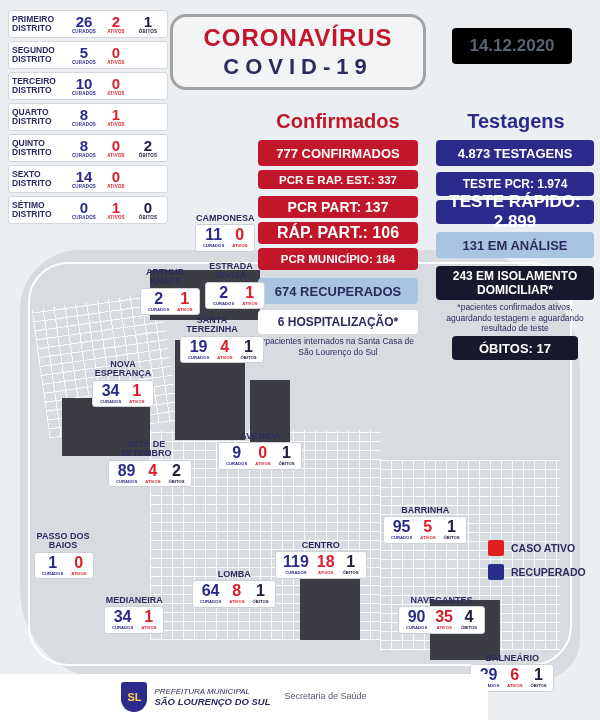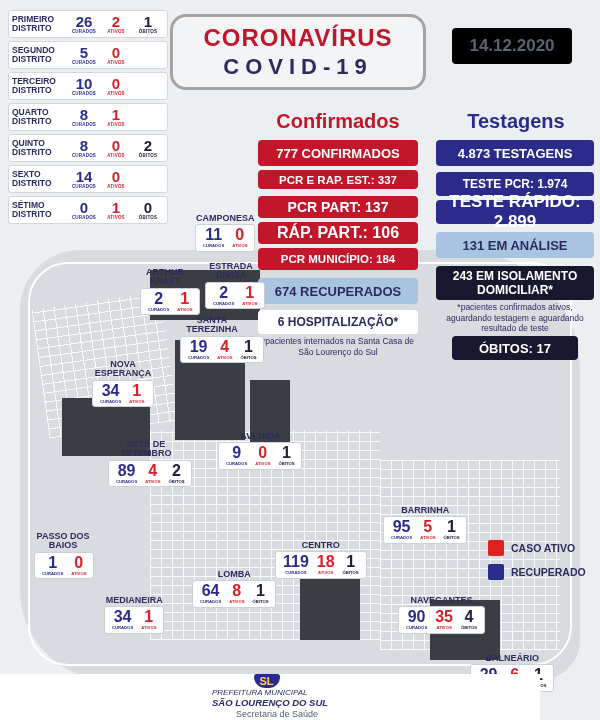--- a/index.html
+++ b/index.html
@@ -101,22 +101,22 @@
   .nb-num .l{font-size:4.2px;font-weight:bold;display:block;margin-top:1px;}
 
   
   .legend{position:absolute;left:488px;top:540px;}
   .leg-row{display:flex;align-items:center;margin-bottom:8px;}
   .leg-sw{width:16px;height:16px;border-radius:2px;margin-right:7px;}
   .leg-lb{font-size:10.5px;font-weight:bold;color:#2b2b60;}
 
   
   .footer{
-    position:absolute;left:0;bottom:0;width:540px;height:46px;background:#ffffff;
-    display:flex;align-items:center;justify-content:center;flex-direction:column;
+    position:absolute;left:0;bottom:0;width:488px;height:46px;background:#ffffff;
+    display:flex;align-items:center;justify-content:center;
   }
   .crest{
     width:26px;height:30px;background:#2b2b8c;
     border-radius:3px 3px 13px 13px;margin-right:7px;
     display:flex;align-items:center;justify-content:center;
     color:#ffd34d;font-size:11px;font-weight:bold;
   }
   .ftxt{font-size:9.5px;font-weight:bold;color:#2b2b60;line-height:1.2;font-style:italic;}
   .ftxt .sub{font-size:8px;font-weight:normal;}
   .fsec{font-size:9px;color:#55606e;margin-left:14px;line-height:1.25;}

